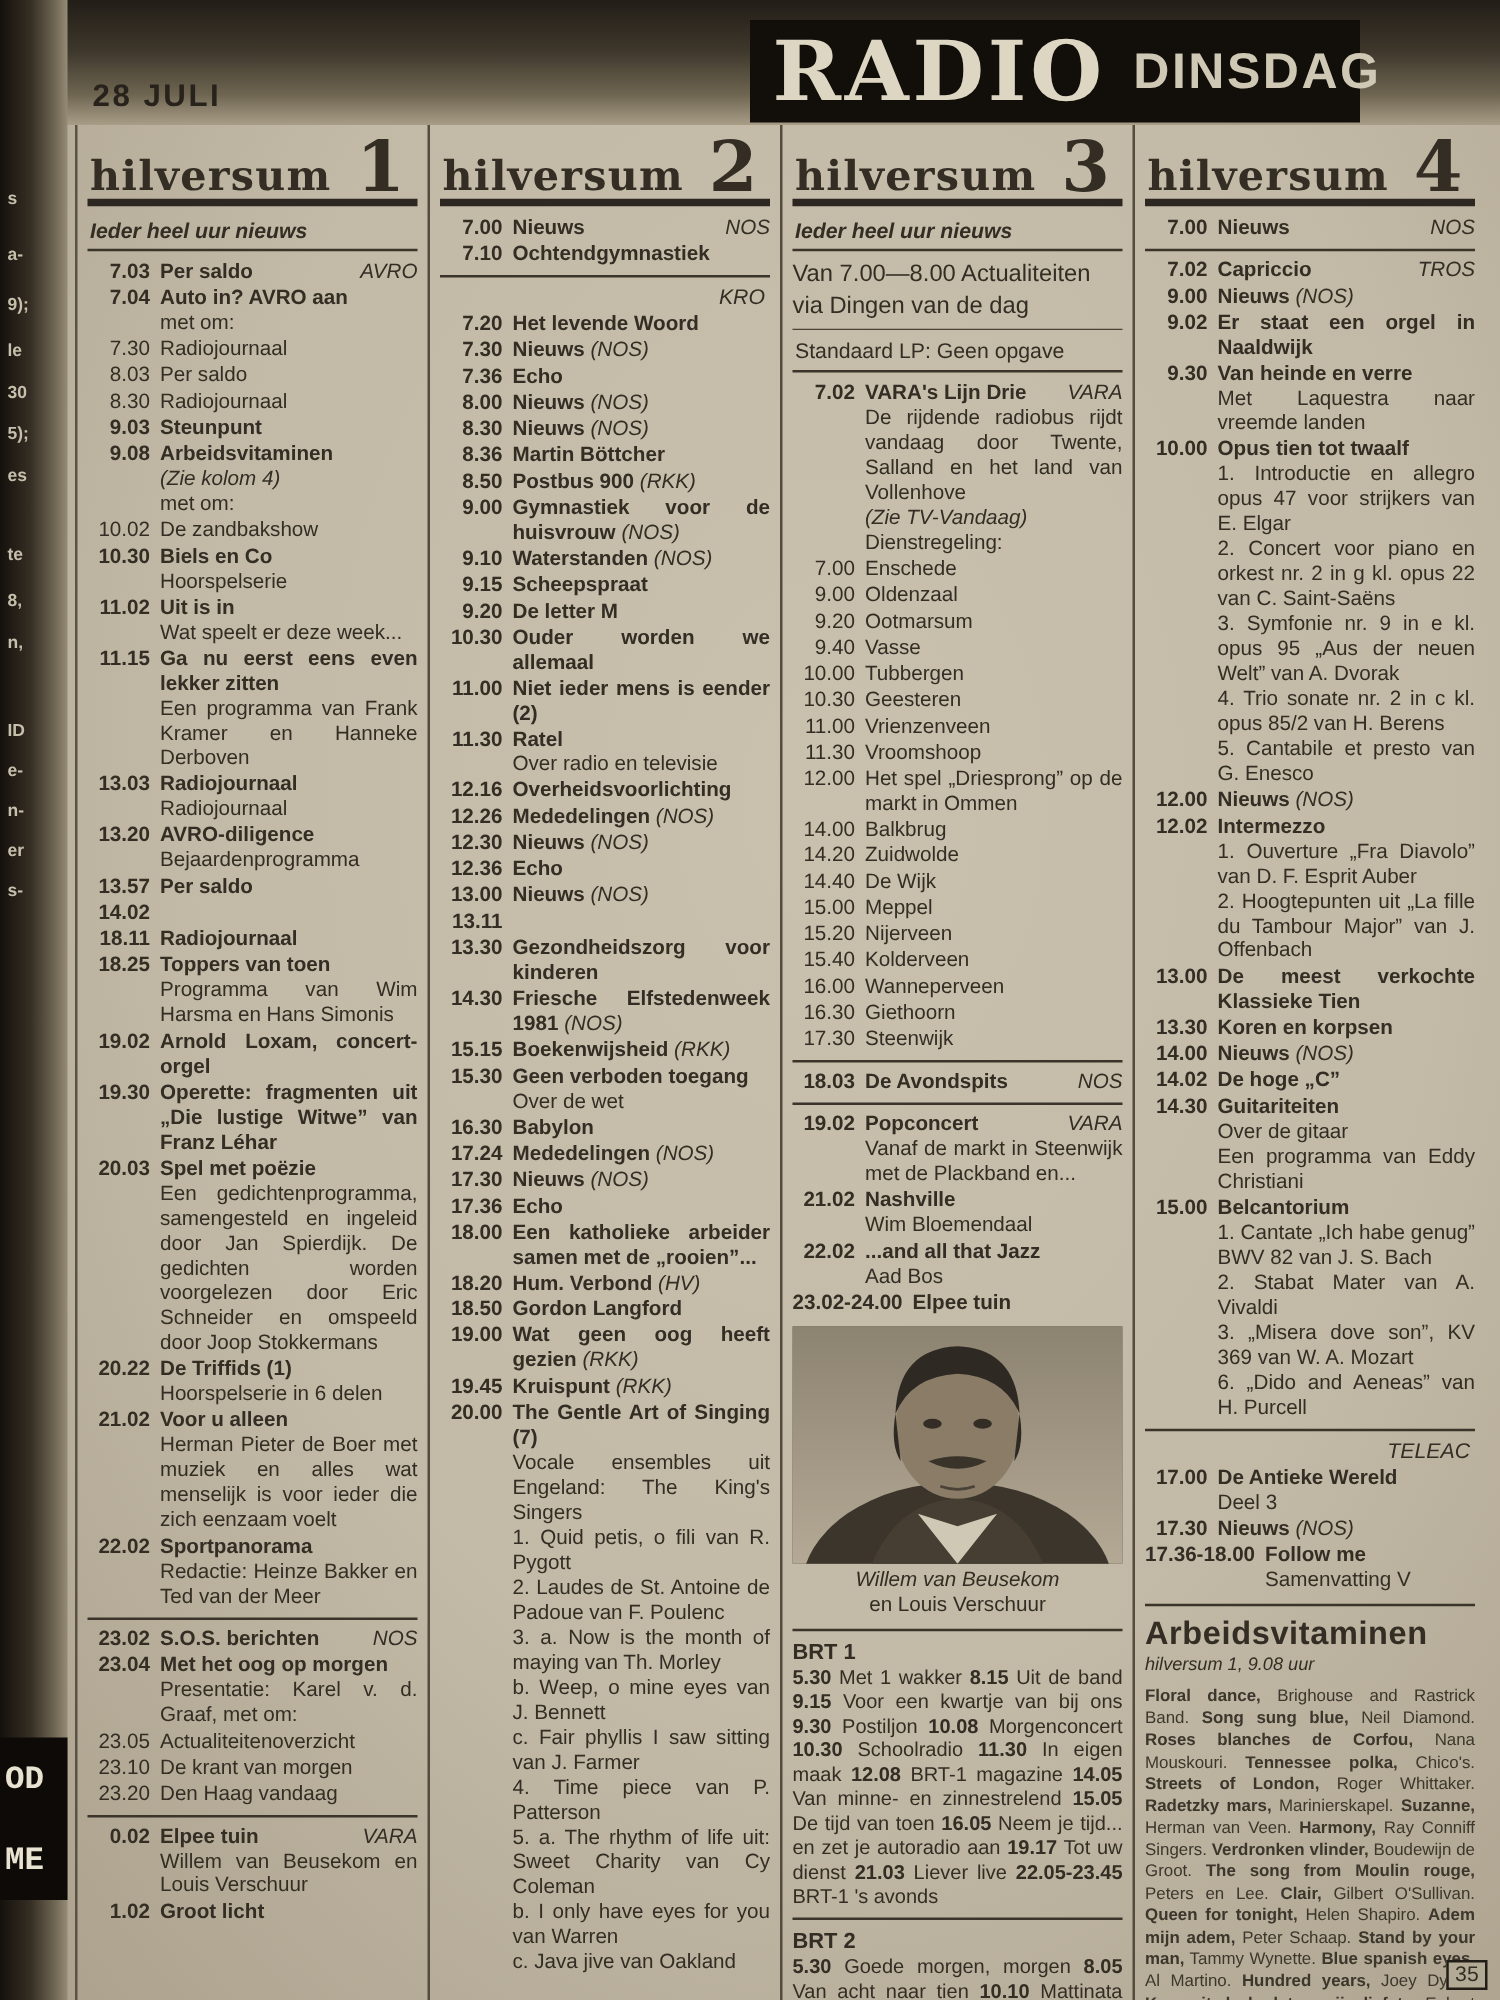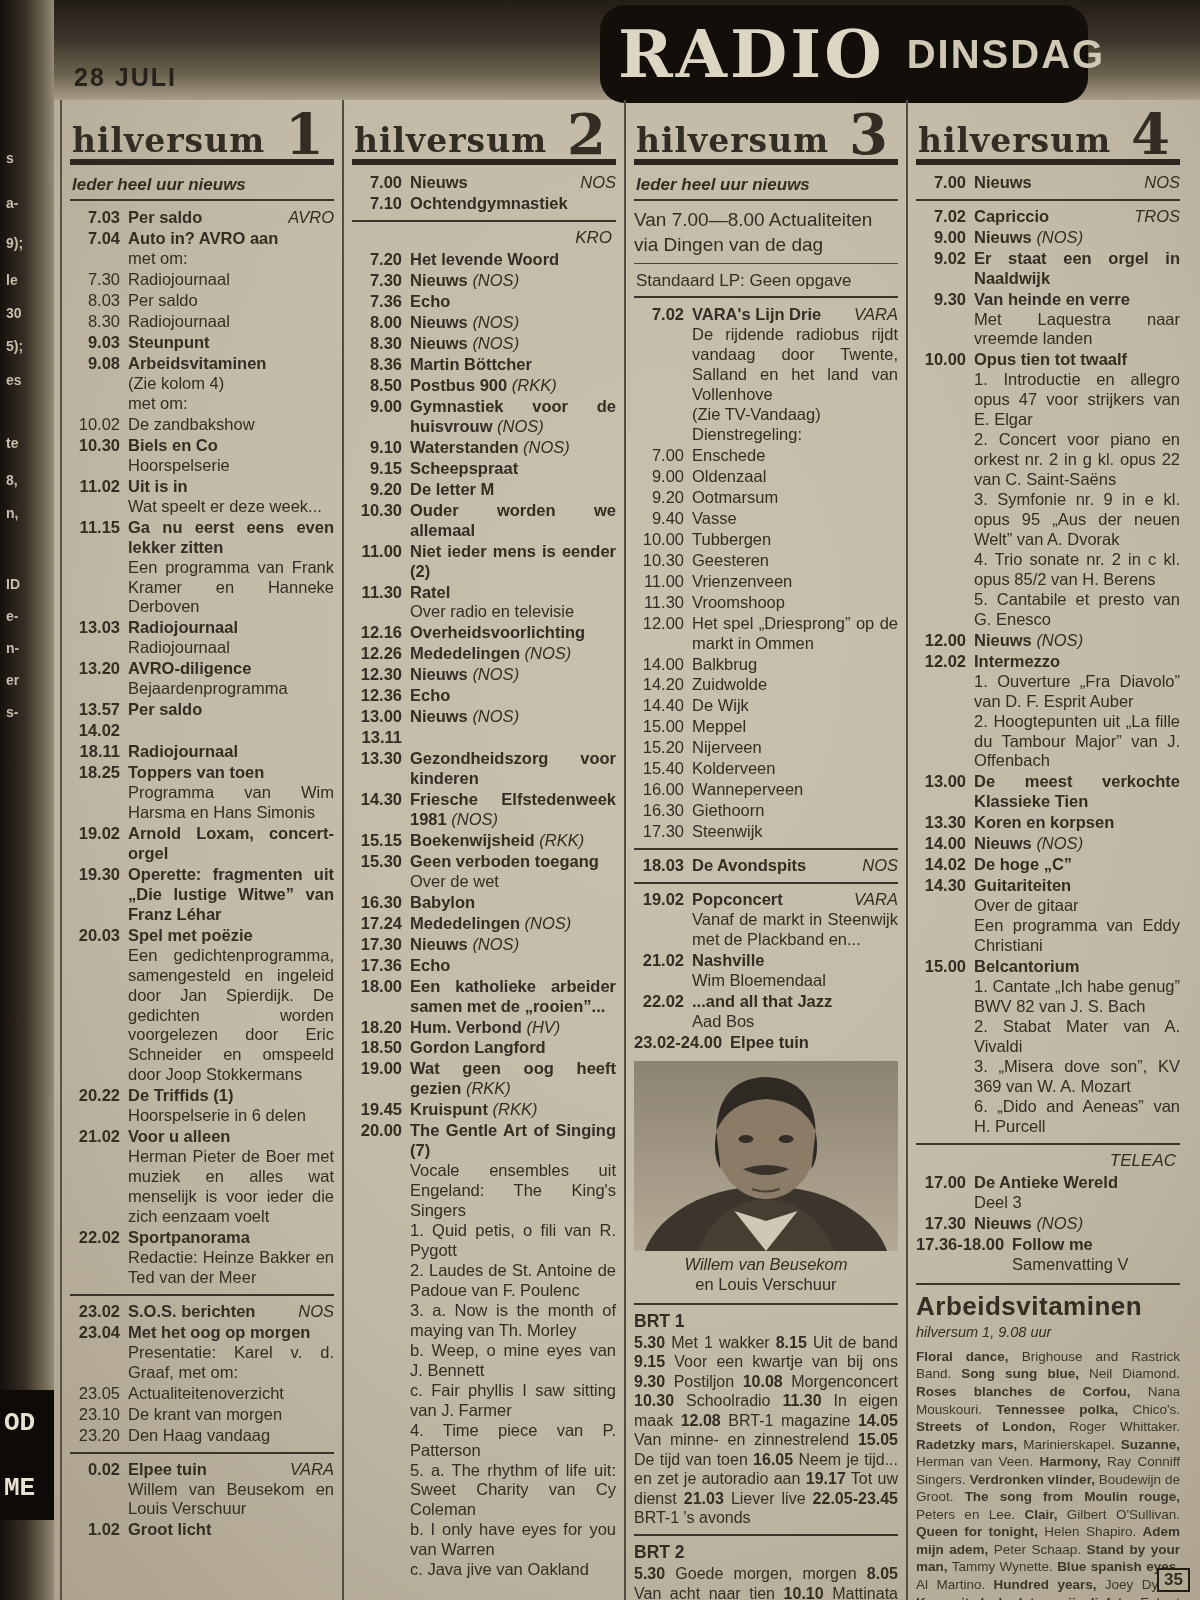--- a/index.html
+++ b/index.html
@@ -11,59 +11,59 @@
   
   .edge{position:absolute;left:0;top:0;width:54px;height:1600px;
     background:linear-gradient(90deg,#14100c 0%,#352e24 45%,#6d6452 80%,#958b76 100%);z-index:5;}
   .edge .frag{position:absolute;left:6px;color:#c6bfab;font-size:14px;font-weight:bold;}
   .edge .ad{position:absolute;left:0;width:54px;height:130px;background:#0d0a07;color:#e8e2d0;
     font-size:26px;font-weight:bold;display:flex;flex-direction:column;justify-content:space-around;align-items:flex-start;padding-left:4px;box-sizing:border-box;}
   
   .top-band{position:absolute;left:0;top:0;width:1200px;height:100px;
     background:linear-gradient(#221d17 0%,#3d362b 40%,#6d6450 75%,#a89d87 100%);z-index:2;}
   .date{position:absolute;left:74px;bottom:8px;font-size:25px;font-weight:bold;color:#27221b;letter-spacing:2px;}
-  .radio-banner{position:absolute;right:112px;top:5px;width:488px;height:98px;background:#120e0a;
-    display:flex;align-items:center;padding:0 18px;box-sizing:border-box;border-radius:25px;}
+  .radio-banner{position:absolute;right:112px;top:16px;width:488px;height:82px;background:#120e0a;
+    display:flex;align-items:center;padding:0 18px;box-sizing:border-box;}
   .radio-word{font-family:"DejaVu Serif",serif;font-weight:900;font-size:66px;color:#ddd6c2;letter-spacing:3px;line-height:1;}
   .day-word{font-size:40px;font-weight:bold;color:#cfc8b4;margin-left:22px;letter-spacing:2px;}
   
   .cols{position:absolute;left:60px;top:100px;width:1128px;display:flex;z-index:3;}
   .col{flex:1 1 0;border-left:2px solid #544c3d;padding:8px 8px 0 8px;box-sizing:border-box;min-width:0;}
   .col:first-child{border-left:2px solid #5a5243;}
   .ch-head{display:flex;align-items:flex-end;border-bottom:6px solid #2c2720;padding:4px 4px 2px 2px;margin-bottom:8px;}
   .ch-name{font-family:"DejaVu Serif",serif;font-weight:bold;font-size:33px;letter-spacing:1px;line-height:1;}
   .ch-num{font-family:"DejaVu Serif",serif;font-weight:900;font-size:56px;line-height:.8;margin-left:auto;padding-right:6px;}
   
   .items{font-size:16.5px;line-height:1.21;}
   .row{display:flex;gap:8px;margin:0 0 1px 0;}
   .time{min-width:50px;text-align:right;font-weight:bold;white-space:nowrap;flex-shrink:0;}
   .pbody{flex:1;text-align:justify;min-width:0;}
   .title{font-weight:bold;}
   .row.lt .time,.row.lt .title{font-weight:normal;}
   .net{float:right;font-style:italic;font-weight:normal;padding-left:6px;}
   .sfx{font-style:italic;font-weight:normal;}
   .desc{font-weight:normal;text-align:justify;}
-  .desc.it{}
+  .desc.it{font-style:italic;}
   .rule{border-top:2px solid #3a342a;margin:6px 0;}
   .netlabel{text-align:right;font-style:italic;font-size:17px;padding-right:4px;margin-bottom:2px;}
   .note{font-style:italic;font-weight:bold;font-size:17px;border-bottom:2px solid #3a342a;padding:2px 2px 4px 2px;margin-bottom:7px;}
   .small{font-size:19px;line-height:1.3;border-bottom:1px solid #4a4336;padding-bottom:5px;margin-bottom:5px;}
   .lp{font-weight:normal;font-size:17px;border-bottom:2px solid #3a342a;padding:2px 2px 5px 2px;margin-bottom:7px;}
   .photo{width:100%;height:190px;margin:8px 0 4px 0;}
   .caption{text-align:center;margin:2px 0 8px 0;}
   .caption .c1{font-style:italic;}
   .brt{margin-top:2px;}
   .brt-title{font-weight:bold;font-size:17.5px;margin-bottom:1px;}
   .brt-text{margin:0;text-align:justify;font-size:16px;line-height:1.22;}
   .arb{border-top:2px solid #3a342a;margin-top:8px;padding-top:6px;}
   .arb-title{font-weight:bold;font-size:26px;letter-spacing:.5px;}
   .arb-sub{font-style:italic;font-size:14.5px;margin:2px 0 6px 0;}
   .arb-text{margin:0;font-size:13.5px;line-height:1.3;text-align:justify;color:#3c362c;}
   .pagenum{position:absolute;right:10px;bottom:8px;border:2px solid #221d16;background:#b3aa96;
-    font-weight:bold;font-size:17px;padding:0 5px;z-index:6;}
+    font-weight:normal;font-size:17px;padding:0 5px;z-index:6;}
 </style>
 </head>
 <body>
 
 <div class="page">
 
   <div class="edge" id="edge">
       <span class="frag" style="top: 150px;">s</span>
       <span class="frag" style="top: 195px;">a-</span>
       <span class="frag" style="top: 235px;">9);</span>

